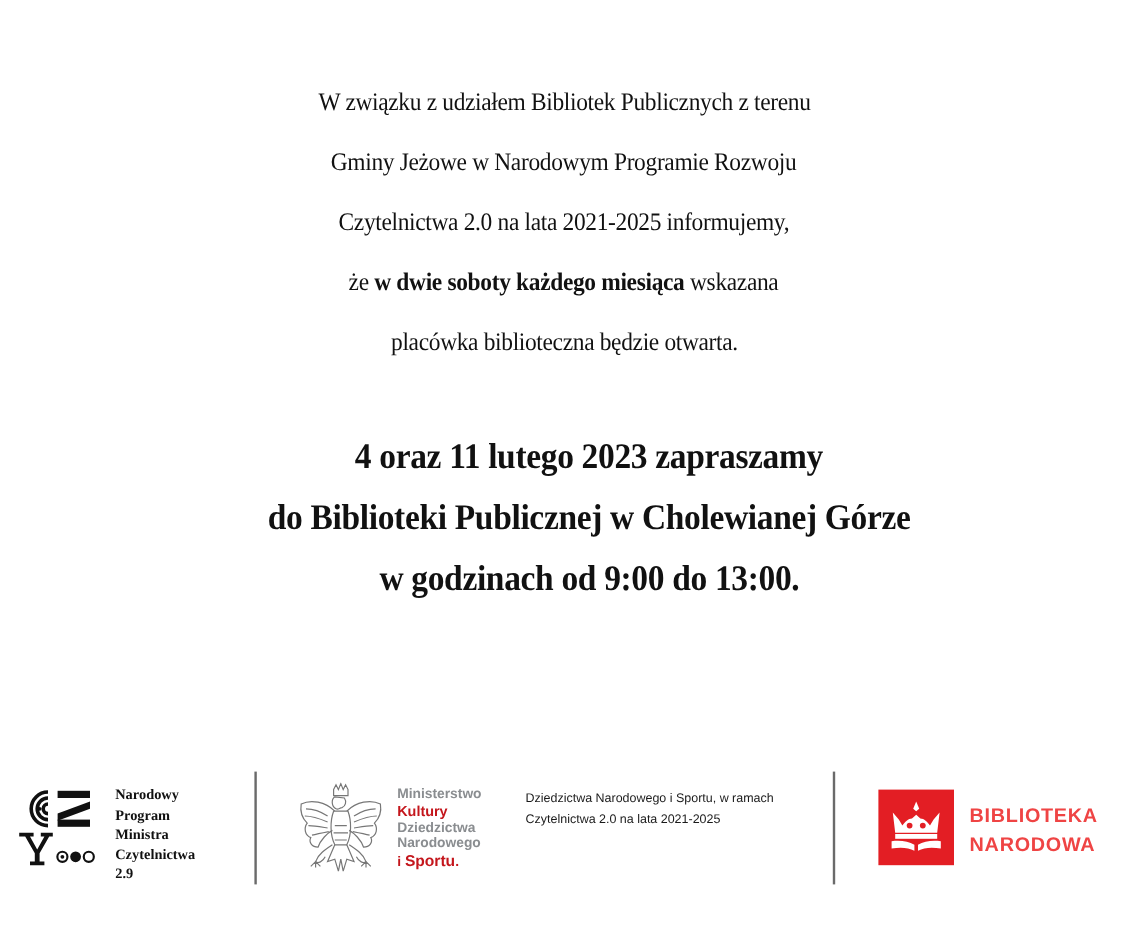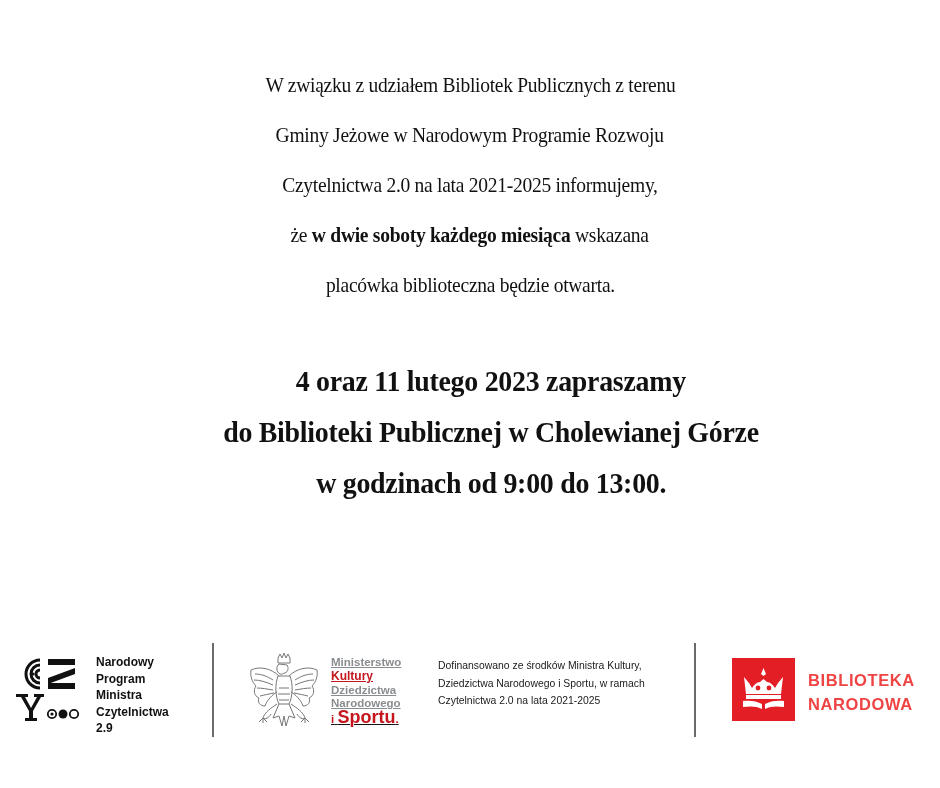--- a/index.html
+++ b/index.html
@@ -11,30 +11,30 @@
   .line .inner { display: inline-block; transform: scaleX(0.93); transform-origin: center; }
   .spacer { height: 45px; }
   .event .line { font-weight: bold; font-size: 30px; line-height: 51px; height: 51px; padding-left: 42px; }
 
   .footer { position: absolute; left: 0; top: 640px; width: 940px; height: 100px; }
   .sep { position: absolute; top: 3px; width: 1.5px; height: 94px; background: #6a6a6a; }
   .sep1 { left: 212px; }
   .sep2 { left: 694px; }
 
   .nprc-logo { position: absolute; left: 14px; top: 16px; width: 66px; height: 66px; }
-  .nprc-text { position: absolute; left: 96px; top: 14px; font-family: Liberation Sans, sans-serif; font-weight: bold; font-size: 12px; line-height: 16.6px; color: #111; }
+  .nprc-text { position: absolute; left: 96px; top: 14px; font-family: Liberation Serif, serif; font-weight: bold; font-size: 12px; line-height: 16.6px; color: #111; }
   .nprc-text div { white-space: nowrap; }
 
   .eagle { position: absolute; left: 245px; top: 12px; width: 78px; height: 82px; }
   .mkdn { position: absolute; left: 331px; top: 16px; font-family: "Liberation Sans", sans-serif; font-weight: bold; font-size: 11.5px; line-height: 13.2px; }
-  .mkdn div { white-space: nowrap; text-decoration: underline; }
+  .mkdn div { white-space: nowrap; }
   .mkdn .grey { color: #8a8d90; }
   .mkdn .red { color: #c4161c; font-size: 12px; line-height: 15px; }
   .mkdn .red-i { color: #c4161c; }
-  .mkdn .sport { color: #c4161c; font-size: 18px; }
+  .mkdn .sport { color: #c4161c; font-size: 13px; }
 
   .funding { position: absolute; left: 438px; top: 17px; font-family: "Liberation Sans", sans-serif; font-size: 10.4px; line-height: 17.6px; color: #1a1a1a; }
   .funding div { white-space: nowrap; }
 
   .bn-logo { position: absolute; left: 732px; top: 18px; width: 63px; height: 63px; background: #e31e24; }
   .bn-text { position: absolute; left: 808px; top: 28px; font-family: "Liberation Sans", sans-serif; font-weight: bold; font-size: 16.5px; line-height: 24px; color: #ef4444; letter-spacing: 0.6px; }
   .bn-text div { white-space: nowrap; }
 </style>
 </head>
 <body>
@@ -117,21 +117,20 @@
   </svg>
   <div class="mkdn">
     <div class="grey">Ministerstwo</div>
     <div class="red">Kultury</div>
     <div class="grey">Dziedzictwa</div>
     <div class="grey">Narodowego</div>
     <div><span class="red-i">i</span> <span class="sport">Sportu</span><span class="red-i">.</span></div>
   </div>
 
   <div class="funding">
-    <div>Dofinansowano ze środków Ministra Kultury,</div>
     <div>Dziedzictwa Narodowego i Sportu, w ramach</div>
     <div>Czytelnictwa 2.0 na lata 2021-2025</div>
   </div>
 
   <div class="sep sep2"></div>
 
   <div class="bn-logo">
     <svg width="63" height="63" viewBox="0 0 63 63">
       <g fill="#ffffff">
 

